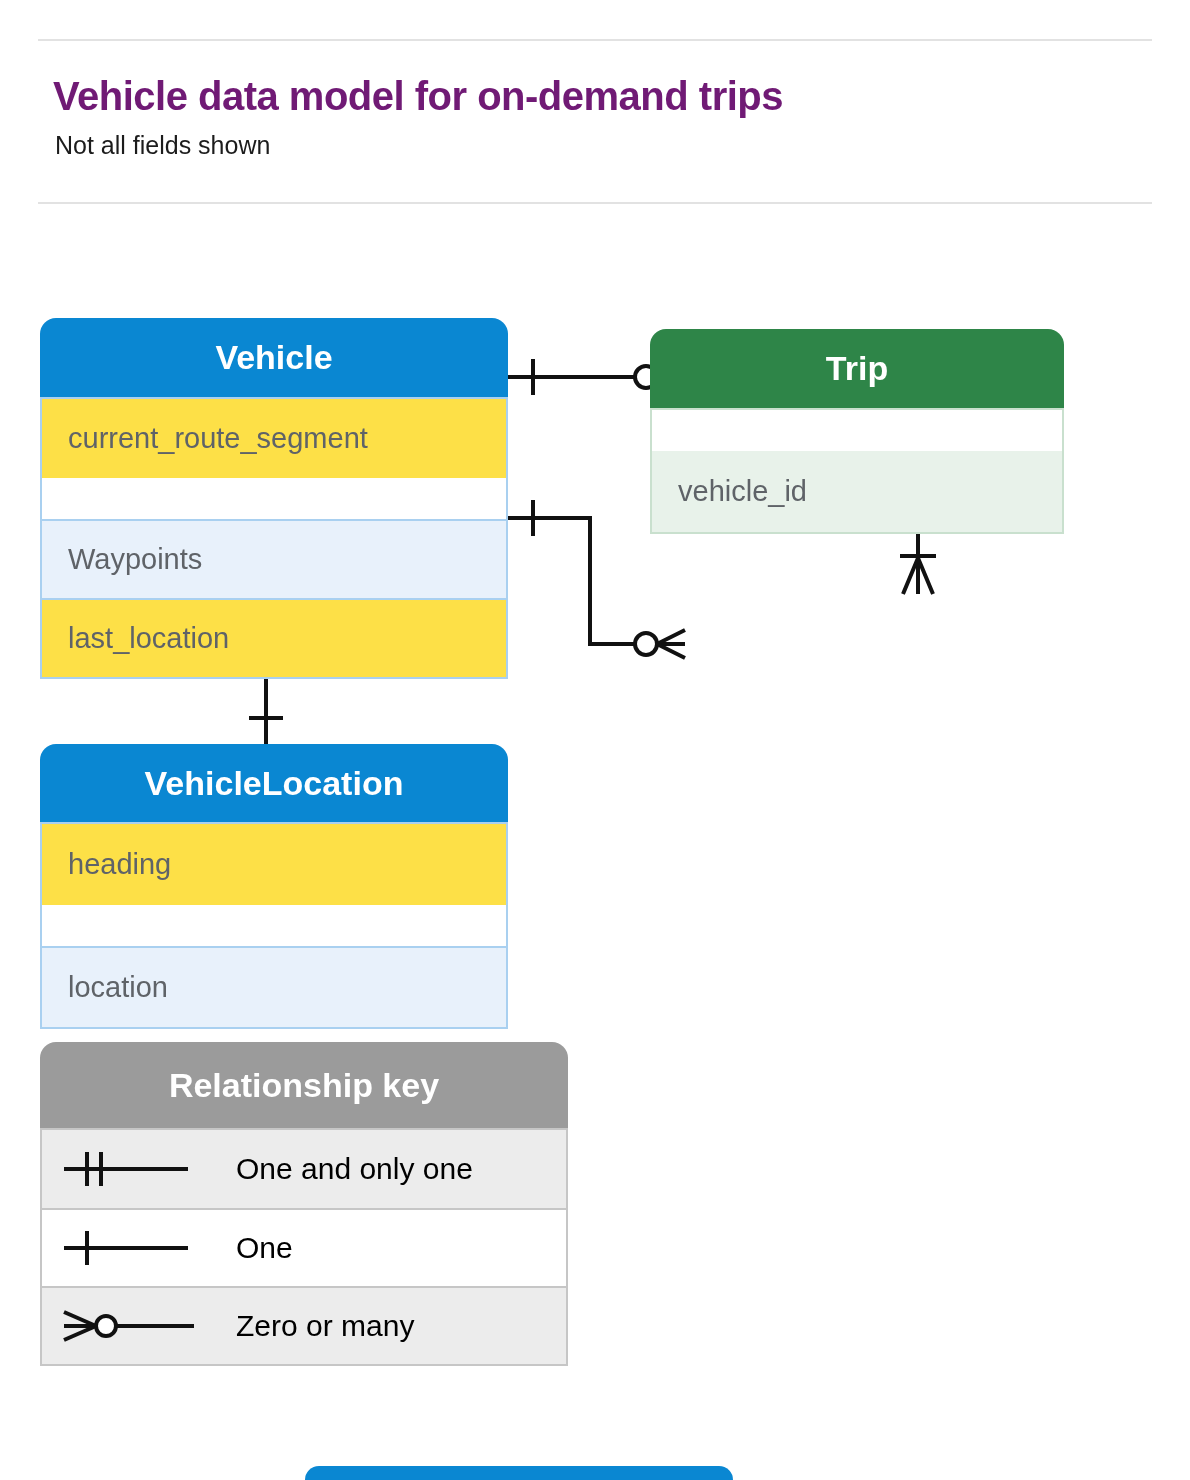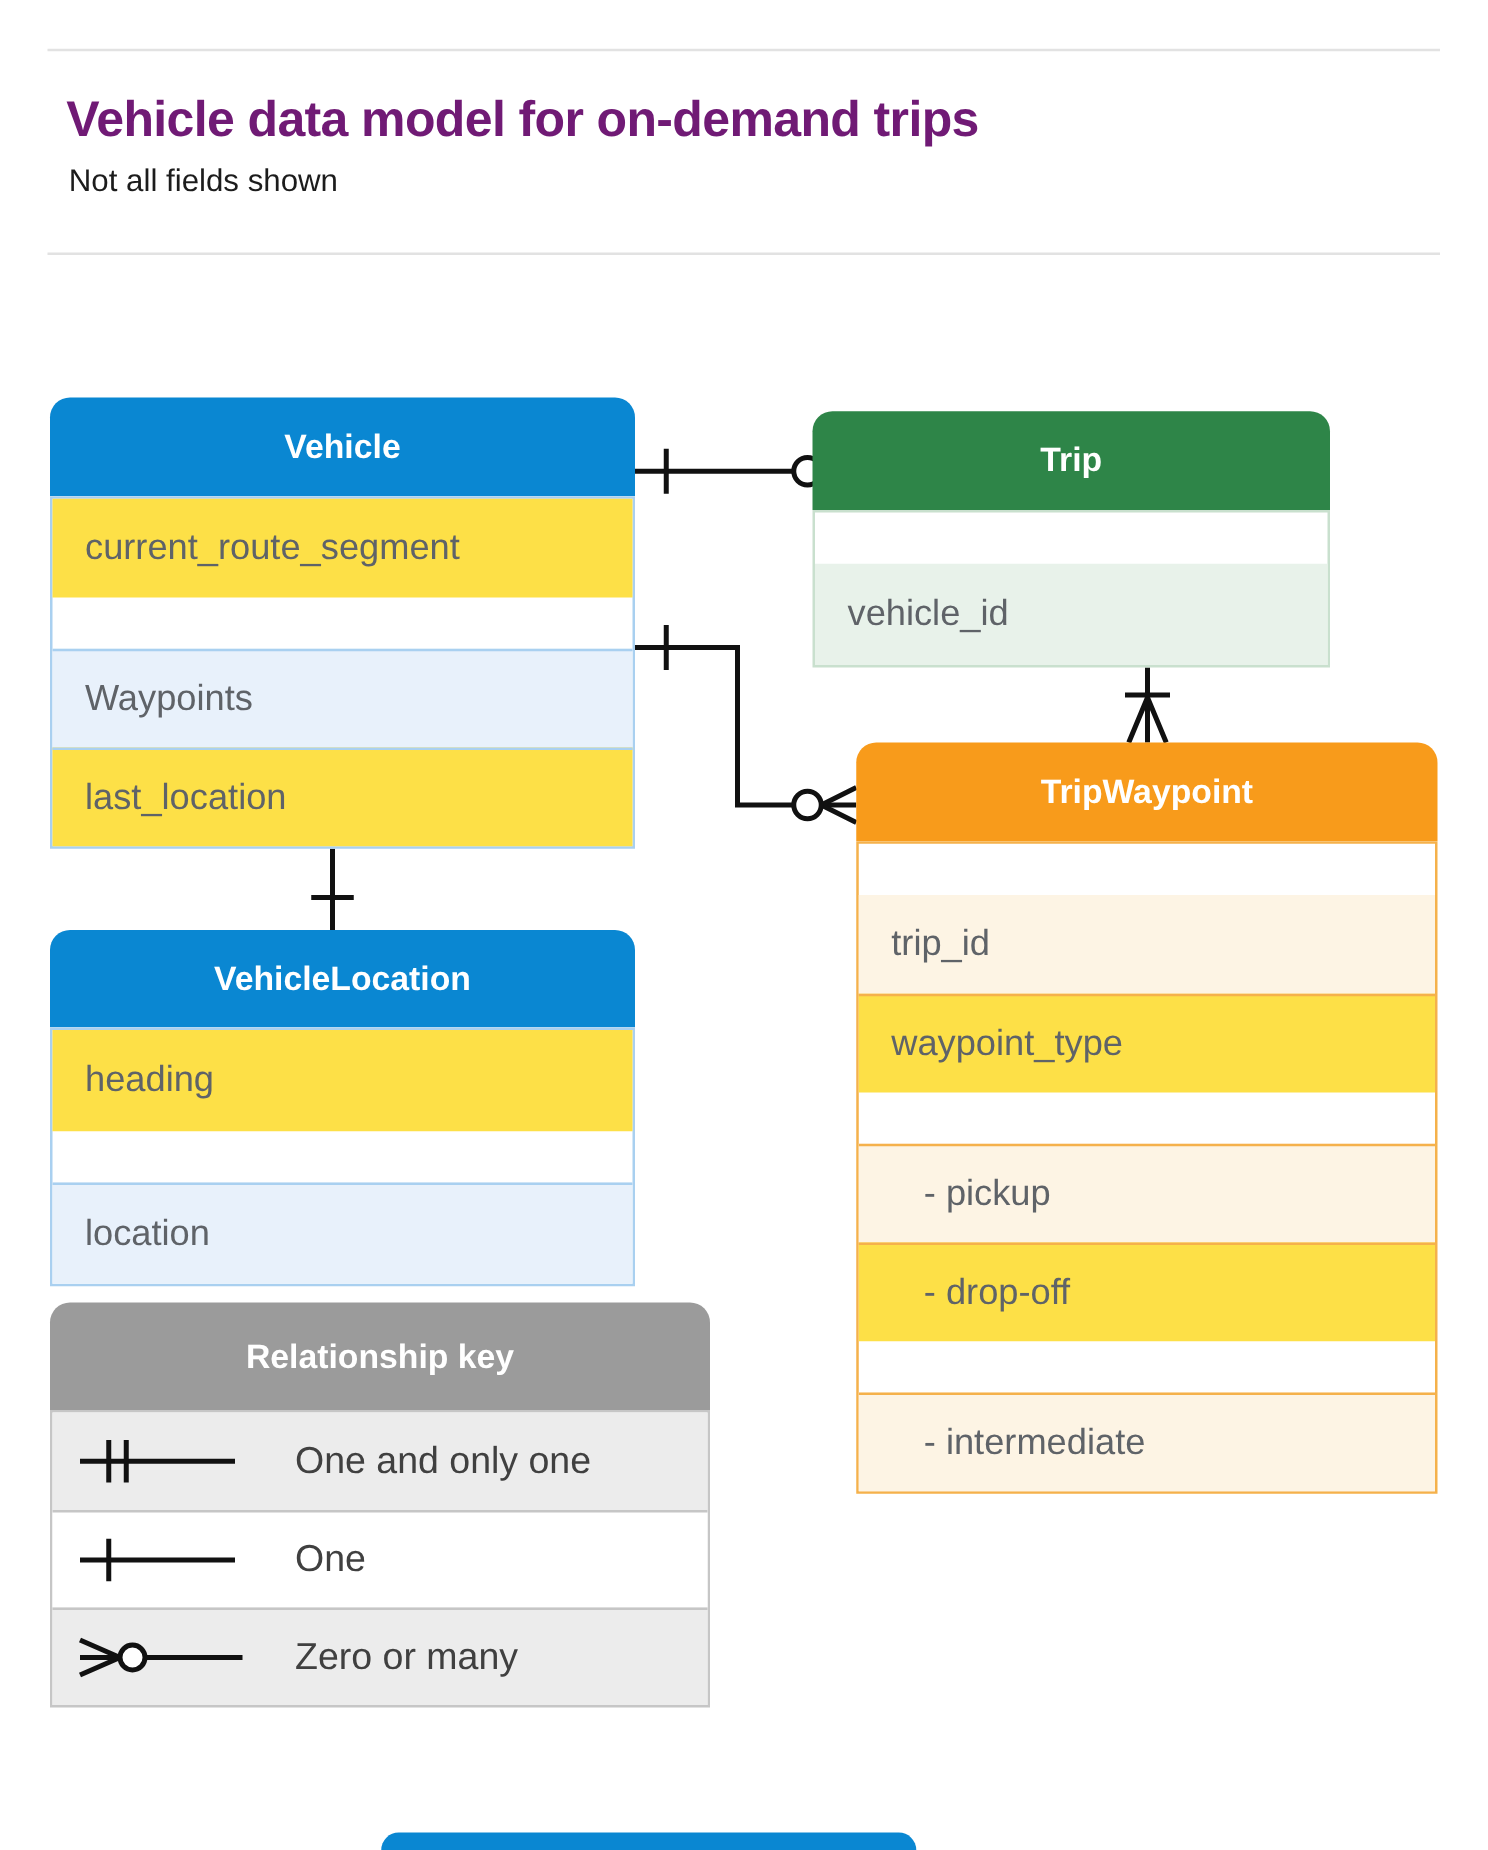--- a/index.html
+++ b/index.html
@@ -15,21 +15,21 @@
     font-size:40px;font-weight:700;color:#701a75;letter-spacing:-0.5px;
   }
   .page-subtitle{
     position:absolute;left:55px;top:131px;font-size:25px;color:#1c1c1c;
   }
 
   
   .etable{position:absolute;}
   .thead{
     box-sizing:border-box;display:flex;align-items:center;justify-content:center;
-    border-radius:16px 16px 0 0;color:#ffffff;font-weight:700;font-size:27px;
+    border-radius:16px 16px 0 0;color:#ffffff;font-weight:700;font-size:34px;
   }
   .tbody{box-sizing:border-box;border:2px solid var(--bd);background:#ffffff;}
   .trow{
     box-sizing:border-box;height:var(--rh);display:flex;align-items:center;
     padding-left:26px;font-size:29px;color:#5f6368;background:#fde047;
   }
   .trow + .trow{border-top:2px solid var(--bd);}
   .trow.tint{background:var(--tint);margin-top:41px;}
   .trow.indent{padding-left:52px;}
 
@@ -52,21 +52,21 @@
   
   #t-key{position:absolute;left:40px;top:1042px;width:528px;--bd:#c6c6c6;--tint:#ececec;}
   #t-key .thead{background:#9b9b9b;height:86px;}
   .krow{
     box-sizing:border-box;height:78px;display:flex;align-items:center;
     padding-left:18px;background:#ffffff;
   }
   .krow + .krow{border-top:2px solid var(--bd);}
   .krow.tint{background:var(--tint);}
   .ksym{flex:0 0 150px;}
-  .klabel{margin-left:26px;font-size:30px;color:#404040;}
+  .klabel{margin-left:26px;font-size:30px;color:#000000;}
 
   
   .connectors{position:absolute;left:0;top:0;pointer-events:none;}
 
   
   .bottom-sliver{
     position:absolute;left:305px;top:1466px;width:428px;height:14px;
     background:#0a87d2;border-radius:14px 14px 0 0;
   }
 </style>
@@ -126,40 +126,20 @@
 
   <div class="etable t-green" id="t-trip">
     <div class="thead">Trip</div>
     <div class="tbody">
         <div class="trow tint">
           <span>vehicle_id</span>
         </div>
       </div>
   </div>
 
-  <div class="etable t-orange" id="t-tripwaypoint">
-    <div class="thead">TripWaypoint</div>
-    <div class="tbody">
-        <div class="trow tint">
-          <span>trip_id</span>
-        </div>
-        <div class="trow">
-          <span>waypoint_type</span>
-        </div>
-        <div class="trow tint indent">
-          <span>- pickup</span>
-        </div>
-        <div class="trow indent">
-          <span>- drop-off</span>
-        </div>
-        <div class="trow tint indent">
-          <span>- intermediate</span>
-        </div>
-      </div>
-  </div>
 
   <div class="etable t-blue" id="t-vehiclelocation">
     <div class="thead">VehicleLocation</div>
     <div class="tbody">
         <div class="trow">
           <span>heading</span>
         </div>
         <div class="trow tint">
           <span>location</span>
         </div>

